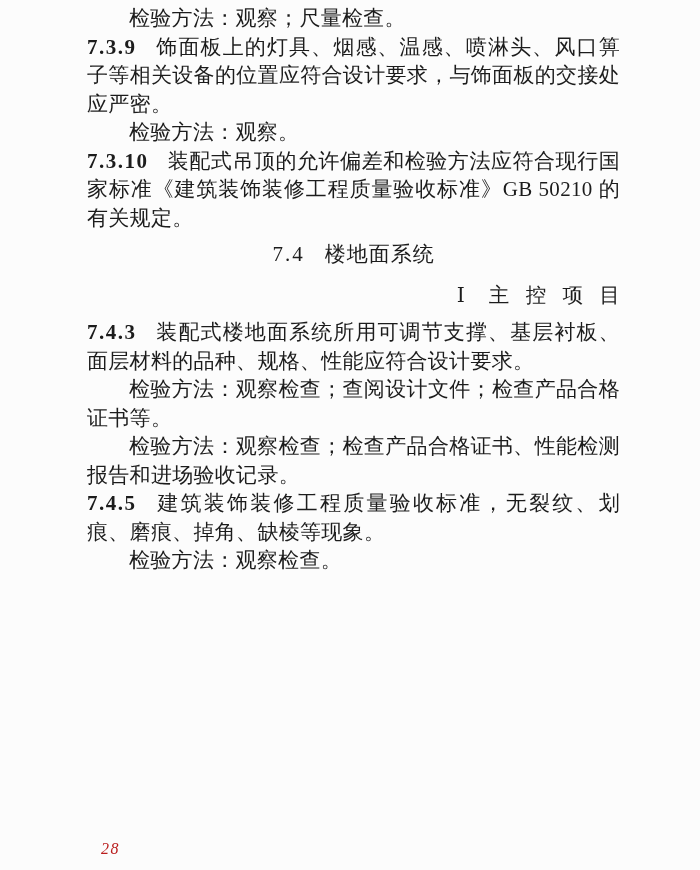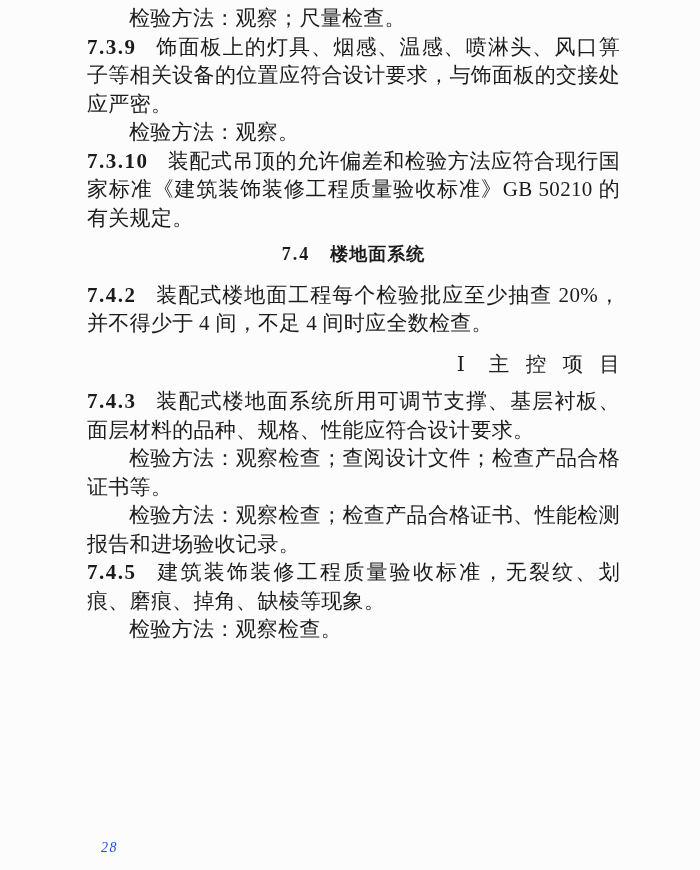--- a/index.html
+++ b/index.html
@@ -29,23 +29,23 @@
     text-indent: 2em;
   }
   .num {
     font-weight: bold;
     letter-spacing: 1.5px;
     margin-right: 19px;
     white-space: nowrap;
     font-family: Liberation Serif, serif;
   }
   h2.heading {
-    font-size: 18px;
+    font-size: 21px;
     line-height: 28.5px;
-    font-weight: bold;
+    font-weight: normal;
     text-align: center;
     margin: 8px 0 12px 0;
     letter-spacing: 1px;
   }
   h2.heading .h-num {
     letter-spacing: 2px;
     margin-right: 20px;
   }
   .subheading {
     font-size: 20.5px;
@@ -58,45 +58,44 @@
     margin-right: 24px;
   }
   .subheading .spaced {
     letter-spacing: 0.8em;
     margin-right: -0.8em;
   }
   .page-number {
     position: absolute;
     left: 101px;
     top: 840px;
-    font-size: 14px;
+    font-size: 16px;
     font-style: italic;
     letter-spacing: 1.5px;
-    color: #1d4ed8;
+    color: #b91c1c;
     text-align: right;
   }
 </style>
 </head>
 <body>
 
 <div class="page">
   <main class="content">
 
     <p class="para method"><span>检验方法：观察；尺量检查。</span></p>
 
     <p class="para clause"><span class="num">7.3.9</span><span>饰面板上的灯具、烟感、温感、喷淋头、风口箅子等相关设备的位置应符合设计要求，与饰面板的交接处应严密。</span></p>
 
     <p class="para method"><span>检验方法：观察。</span></p>
 
     <p class="para clause"><span class="num">7.3.10</span><span>装配式吊顶的允许偏差和检验方法应符合现行国家标准《建筑装饰装修工程质量验收标准》GB 50210 的有关规定。</span></p>
 
     <h2 class="heading"><span class="h-num">7.4</span><span>楼地面系统</span></h2>
 
 
-    <p class="para clause"><span class="num">7.4.2</span><span>装配式楼地面工程每个检验批应至少抽查 20%，并不得少于 4 间，不足 4 间时应全数检查。</span></p>
 
     <div class="subheading"><span class="roman">Ⅰ</span><span class="spaced">主控项目</span></div>
 
     <p class="para clause"><span class="num">7.4.3</span><span>装配式楼地面系统所用可调节支撑、基层衬板、面层材料的品种、规格、性能应符合设计要求。</span></p>
 
     <p class="para method"><span>检验方法：观察检查；查阅设计文件；检查产品合格证书等。</span></p>
 
 
     <p class="para method"><span>检验方法：观察检查；检查产品合格证书、性能检测报告和进场验收记录。</span></p>
 

